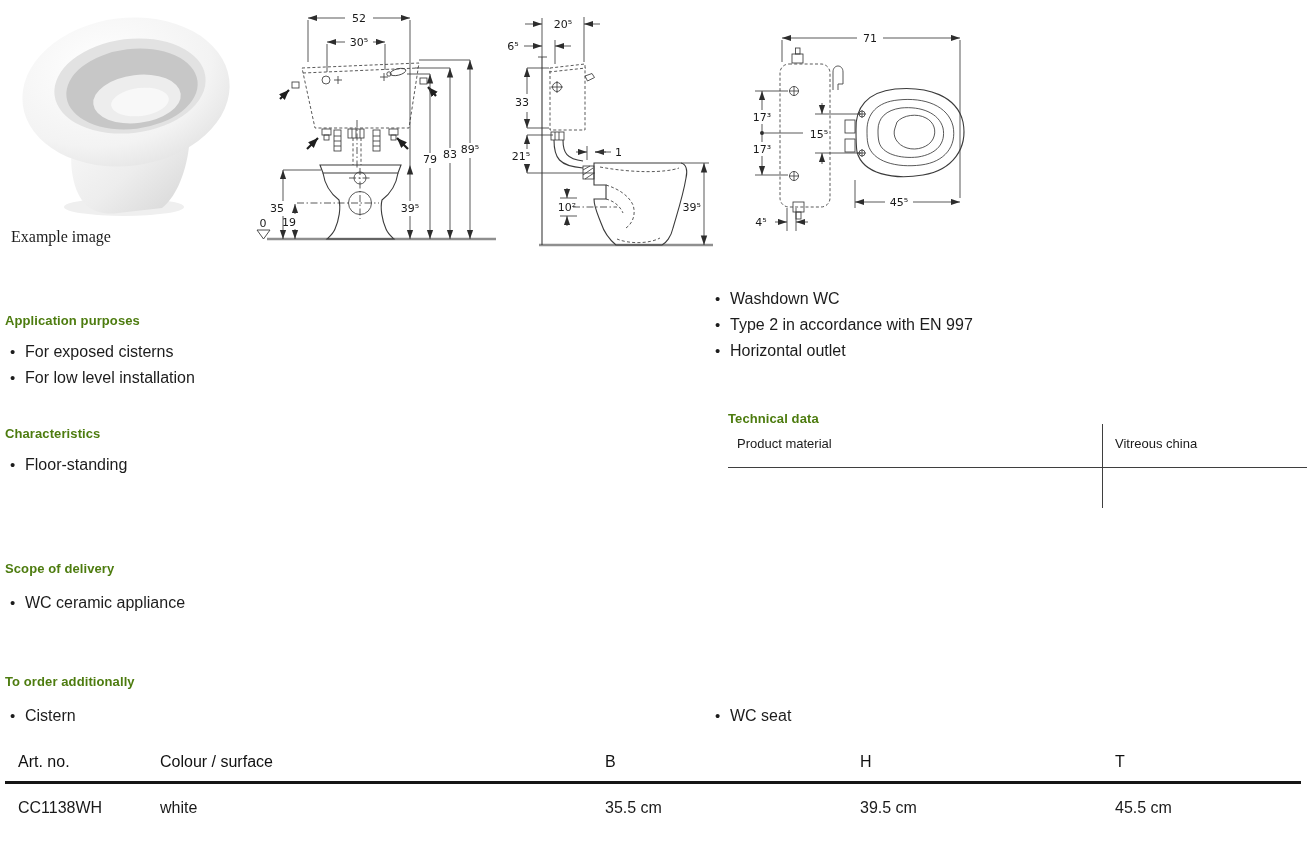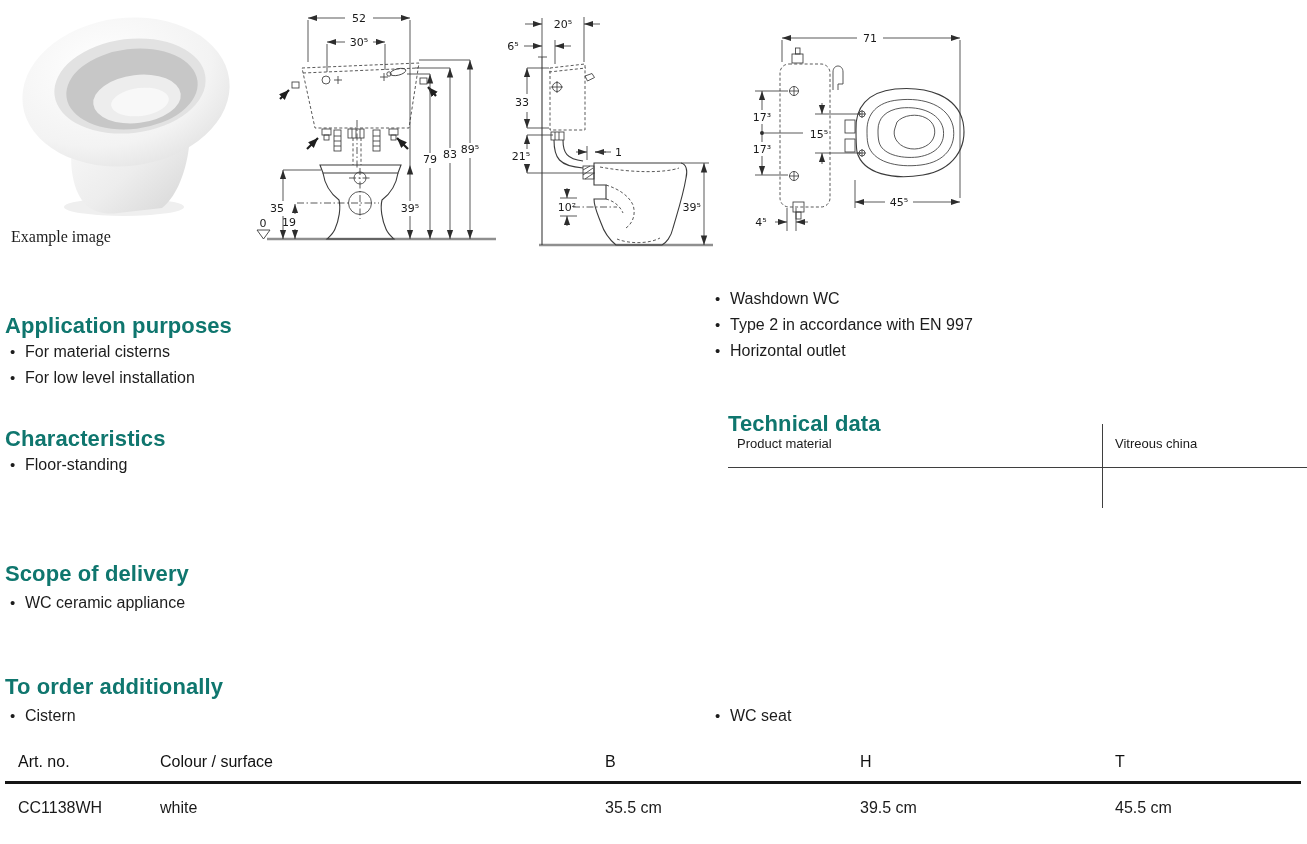--- a/index.html
+++ b/index.html
@@ -2,21 +2,21 @@
 <html><head>
 <meta charset="utf-8">
 <style>
   * { margin:0; padding:0; box-sizing:border-box; }
   html,body { background:#fff; }
   #page {
     position:relative; width:1307px; height:844px; background:#ffffff;
     font-family:"Liberation Sans", sans-serif; color:#1a1a1a; overflow:hidden;
   }
   .abs { position:absolute; }
-  h3.sec { font-size:22px; font-weight:700; color:#0f766e; letter-spacing:.1px; }
+  h3.sec { font-size:13px; font-weight:700; color:#4d7c0f; letter-spacing:.1px; }
   .body-txt { font-size:16px; color:#1c1c1c;font-family:Liberation Serif, serif; }
   ul.blist { list-style:none; }
   ul.blist li { display:flex; font-size:16px; line-height:26px; color:#1c1c1c; }
   ul.blist li .mk { width:20px; flex:0 0 20px; text-align:left; padding-left:5px; font-size:15px; }
   
   .tl { stroke:#3b3b3b; stroke-width:1.1; fill:none; stroke-linecap:butt; }
   .tthin { stroke-width:0.85; }
   .tdash { stroke-dasharray:3 2.2; }
   .tdot { stroke-dasharray:7 2.5 1.5 2.5; }
   .ground { stroke:#8f8f8f; stroke-width:2.6; fill:none; }
@@ -296,21 +296,21 @@
     <line class="tl tthin" x1="30" y1="220" x2="42" y2="220" marker-end="url(#ar)"></line>
     <line class="tl tthin" x1="63" y1="220" x2="51" y2="220" marker-end="url(#ar)"></line>
     <line class="tl tthin" x1="42" y1="206" x2="42" y2="229"></line>
     <line class="tl tthin" x1="51" y1="206" x2="51" y2="229"></line>
   </svg>
 
   <h3 class="sec abs" style="left:5px;top:313px">Application purposes</h3>
   <ul class="blist abs" style="left:5px;top:339px">
     <li>
         <span class="mk">•</span>
-        <span>For material cisterns</span>
+        <span>For exposed cisterns</span>
       </li>
     <li>
         <span class="mk">•</span>
         <span>For low level installation</span>
       </li>
   </ul>
 
   <h3 class="sec abs" style="left:5px;top:426px">Characteristics</h3>
   <ul class="blist abs" style="left:5px;top:452px">
     <li>

